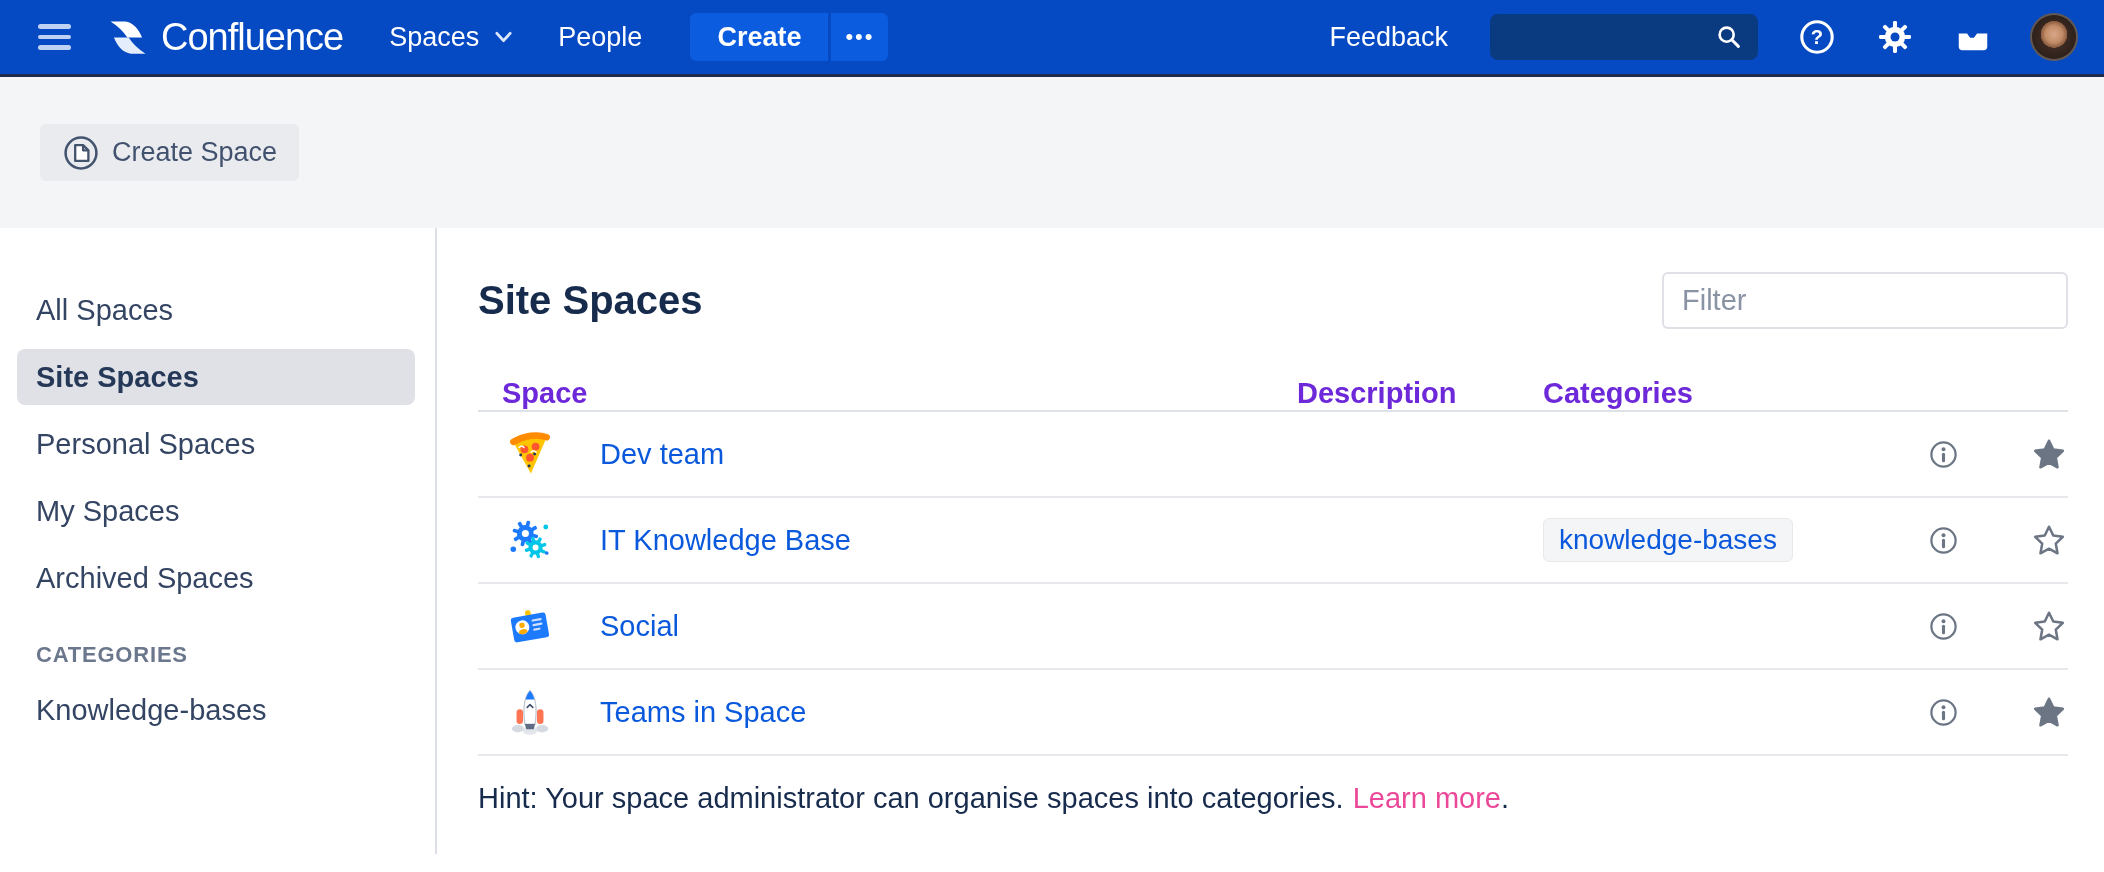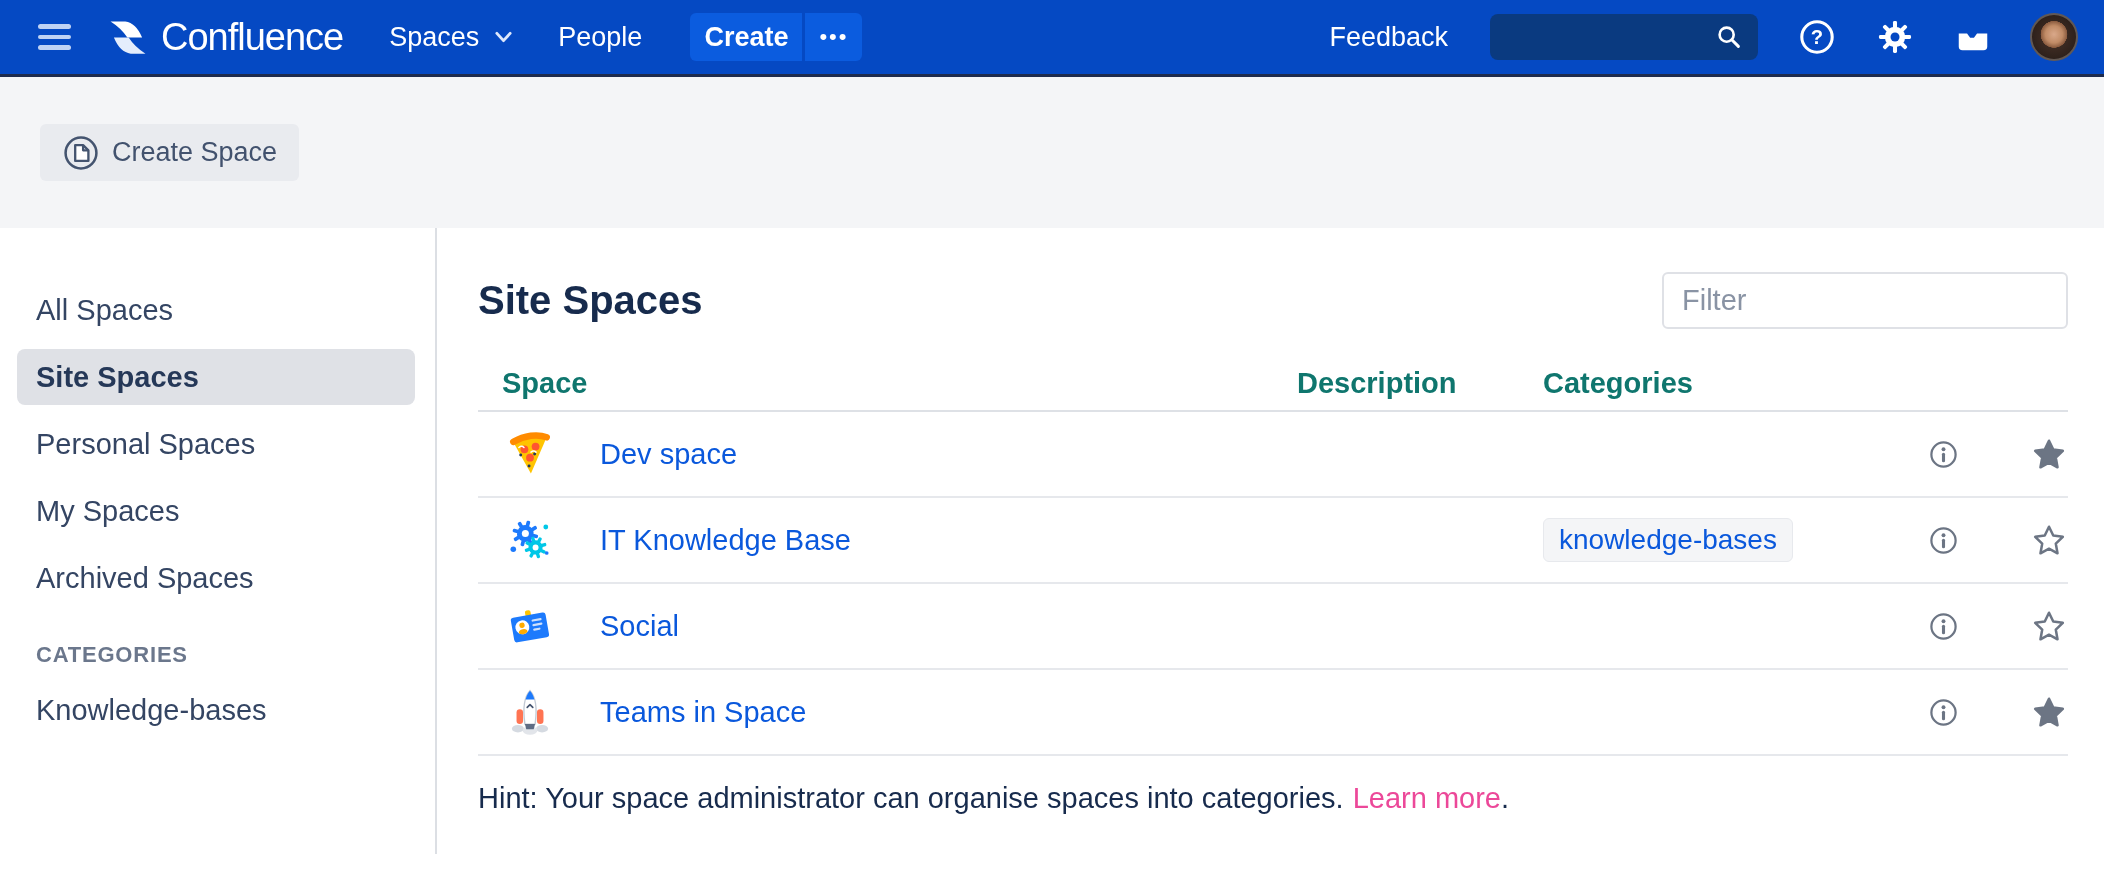--- a/index.html
+++ b/index.html
@@ -7,21 +7,21 @@
               font-family:"Liberation Sans", sans-serif; }
 
   
   .navbar { height:77px; background:#0549C3; border-bottom:3px solid #1E2B4D;
             display:flex; align-items:center; color:#fff; padding-right:26px; }
   .hamburger { margin-left:38px; width:33px; display:flex; flex-direction:column; gap:6px; cursor:pointer; }
   .hamburger span { display:block; height:4.5px; border-radius:2.5px; background:#BFD2F4; }
   .logo { display:flex; align-items:center; margin-left:34px; gap:10px; cursor:pointer; }
   .wordmark { font-size:38px; font-weight:400; letter-spacing:-1px; color:#fff; }
   .nav-link { margin-left:46px; font-size:27px; color:#fff; display:flex; align-items:center; gap:16px; cursor:pointer; }
-  .create-btn { margin-left:48px; height:48px; padding:0 14px; background:#0B5CDF; color:#fff;
+  .create-btn { margin-left:48px; height:48px; padding:0 27px; background:#0B5CDF; color:#fff;
                 border:none; border-radius:6px 0 0 6px; font-size:27px; font-weight:700; cursor:pointer;
                 font-family:"Liberation Sans", sans-serif; }
   .more-btn { margin-left:3px; height:48px; width:57px; background:#0B5CDF; color:#fff; border:none;
               border-radius:0 6px 6px 0; font-size:22px; letter-spacing:2px; cursor:pointer;
               display:flex; align-items:center; justify-content:center; font-family:"Liberation Sans", sans-serif; }
   .nav-spacer { flex:1; }
   .feedback { font-size:27px; cursor:pointer; }
   .searchbox { margin-left:42px; width:268px; height:46px; background:#0A3A80; border-radius:8px;
                display:flex; align-items:center; padding:0 14px 0 16px; }
   .searchbox input { flex:1; min-width:0; background:transparent; border:none; outline:none;
@@ -51,22 +51,22 @@
   .cat-heading { margin:36px 0 0 36px; font-size:22px; font-weight:700; color:#6B778C; letter-spacing:0.8px; }
   .cat-item { margin:26px 0 0 36px; font-size:29px; color:#344563; cursor:pointer; }
 
   main { flex:1; padding:42px 36px 0 41px; }
   .main-top { display:flex; align-items:center; justify-content:space-between; height:60px; }
   .section-title { font-size:40px; font-weight:700; color:#172B4D; }
   .filter-input { width:406px; height:57px; border:2px solid #DFE1E6; border-radius:6px; padding:0 18px;
                   font-size:29px; color:#344563; outline:none; font-family:"Liberation Sans", sans-serif; }
   .filter-input::placeholder { color:#8993A4; }
 
-  .table-header { margin-top:26px; height:56px; display:flex; align-items:center;
-                  font-size:29px; font-weight:700; color:#0f766e; border-bottom:2px solid #DEE1E6; }
+  .table-header { margin-top:26px; height:56px; display:flex; align-items:flex-end;
+                  font-size:29px; font-weight:700; color:#6d28d9; border-bottom:2px solid #DEE1E6; }
   .col-space  { width:819px; padding-left:24px; }
   .col-desc   { width:246px; }
   .col-cat    { flex:1; }
   .col-actions{ width:140px; }
 
   .t-row { height:86px; display:flex; align-items:center; border-bottom:2px solid #E6E8EC; }
   .cell-space { width:819px; display:flex; align-items:center; padding-left:26px; gap:44px; }
   .space-icon { width:52px; height:52px; flex-shrink:0; display:flex; align-items:center; justify-content:center; }
   .space-link { font-size:29px; color:#0A58DC; text-decoration:none; cursor:pointer; }
   .cell-desc { width:246px; font-size:28px; color:#344563; }
@@ -203,21 +203,21 @@
             <path d="M10 15 C22 8 36 6 46 10" fill="none" stroke="#FF8B00" stroke-width="7" stroke-linecap="round"></path>
             <circle cx="22" cy="23" r="4.2" fill="#FF5630"></circle>
             <circle cx="34" cy="20" r="4.2" fill="#FF5630"></circle>
             <circle cx="28" cy="32" r="4.2" fill="#FF5630"></circle>
             <circle cx="18" cy="29" r="1.6" fill="#253858"></circle>
             <circle cx="33" cy="28" r="1.6" fill="#253858"></circle>
             <circle cx="27" cy="41" r="1.6" fill="#253858"></circle>
             <path d="M16 21 q3 -2.5 5.5 0 M29 26 q3 -2.5 5.5 0" fill="none" stroke="#ffffff" stroke-width="1.6" stroke-linecap="round"></path>
           </svg>
         </span>
-        <a class="space-link">Dev space</a>
+        <a class="space-link">Dev team</a>
       </div>
       <div class="cell-desc"></div>
       <div class="cell-cat"></div>
       <div class="cell-actions">
         <button class="info-btn">
           <svg width="31" height="31" viewBox="0 0 32 32">
             <circle cx="16" cy="16" r="12.5" fill="none" stroke="#6C7584" stroke-width="2.3"></circle>
             <circle cx="16" cy="10.6" r="2" fill="#6C7584"></circle>
             <rect x="14.4" y="14.2" width="3.2" height="9.8" rx="1.6" fill="#6C7584"></rect>
           </svg>

